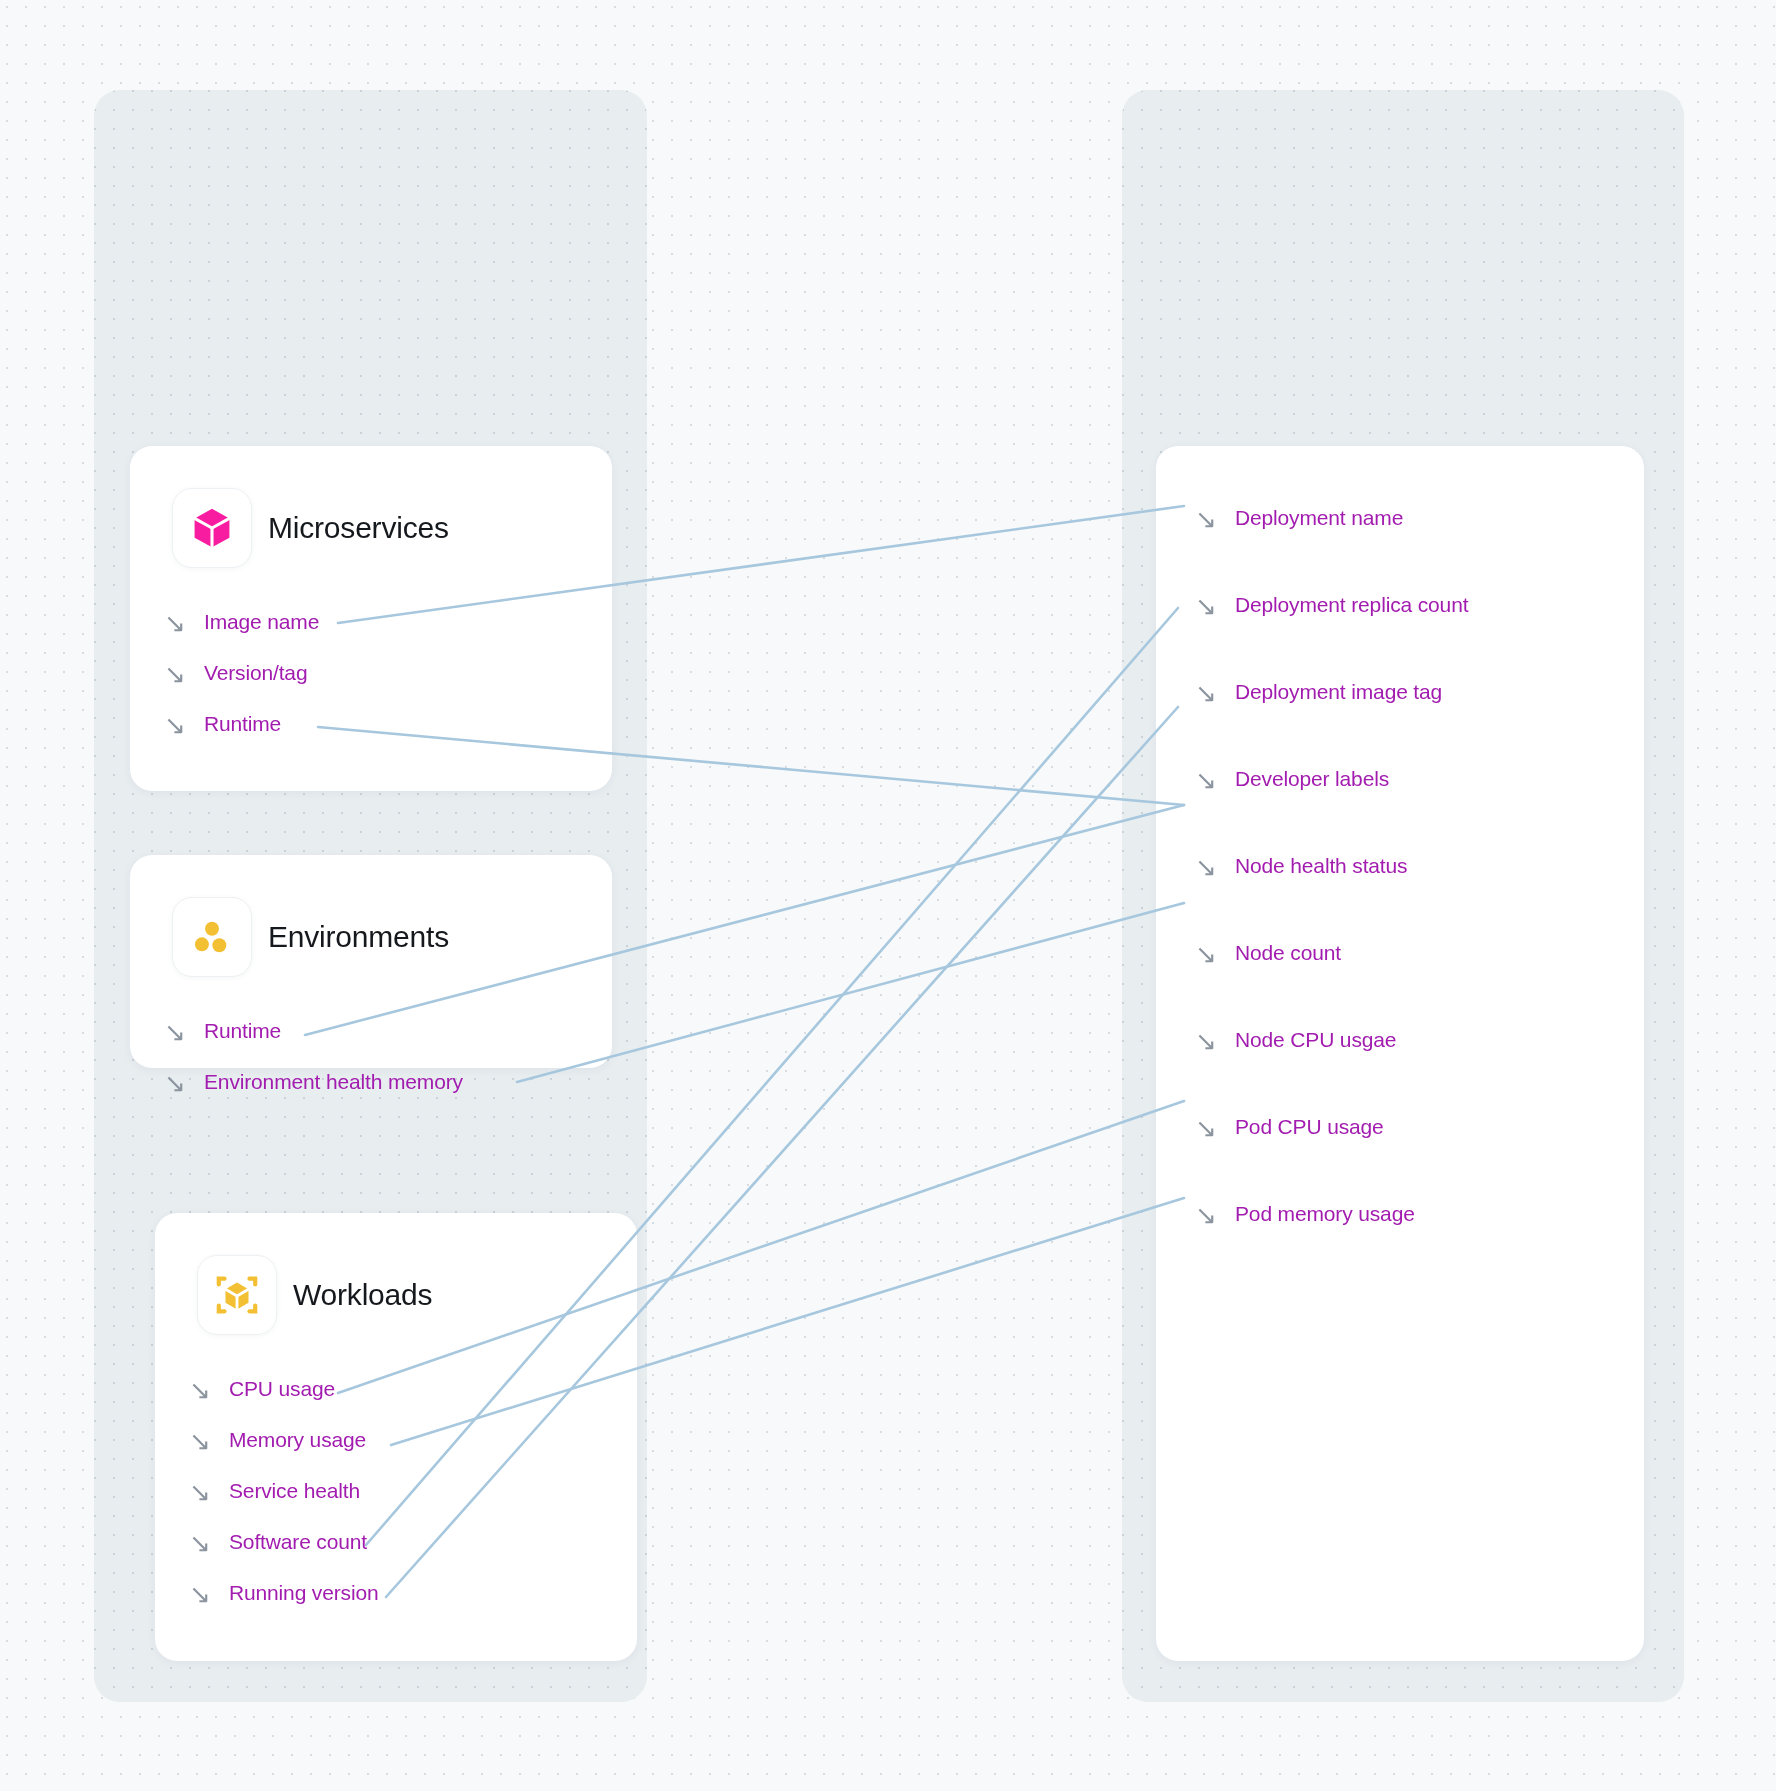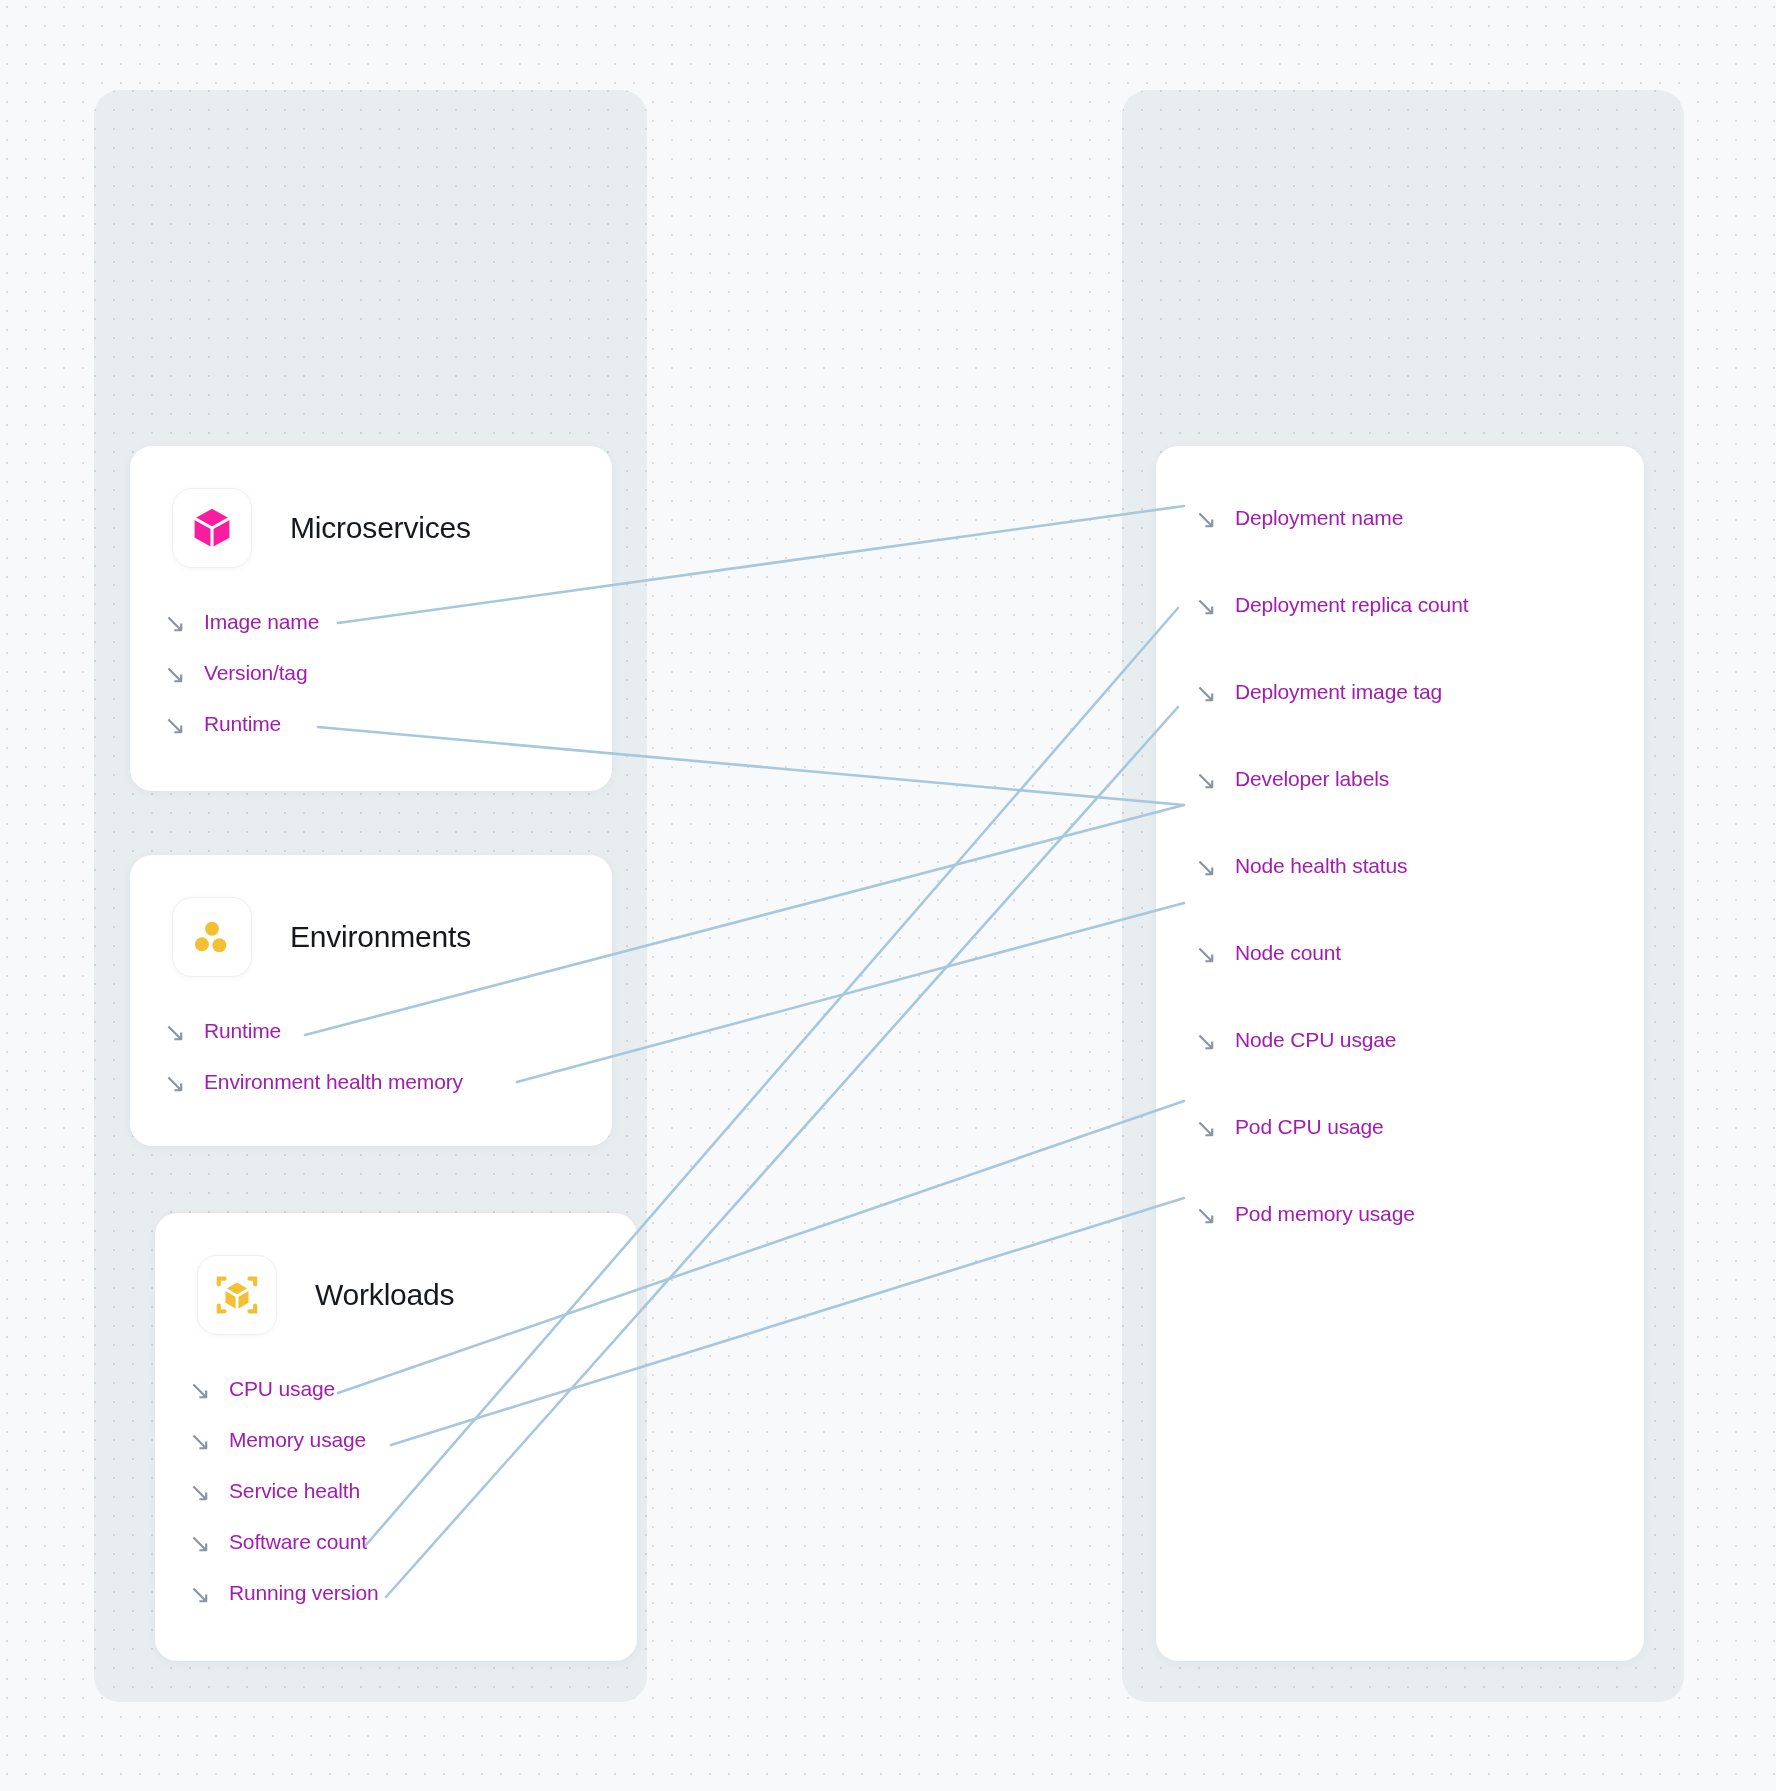--- a/index.html
+++ b/index.html
@@ -85,28 +85,28 @@
 
   
   .card {
     position: absolute;
     background: #ffffff;
     border-radius: 22px;
     box-shadow: 0 2px 10px rgba(30,50,70,0.055);
     z-index: 2;
   }
   .card-ms  { left: 130px; top: 446px;  width: 482px; height: 345px; }
-  .card-env { left: 130px; top: 855px;  width: 482px; height: 291px; }
+  .card-env { left: 130px; top: 855px;  width: 482px; height: 213px; }
   .card-wl  { left: 130px; top: 1213px; width: 482px; height: 448px; margin-left: 25px; }
   .card-exp { left: 1156px; top: 446px; width: 488px; height: 1215px; }
 
   .card-head {
     display: flex;
     align-items: center;
-    gap: 38px;
+    gap: 16px;
     padding: 42px 0 0 42px;
   }
   .card-icon {
     width: 80px; height: 80px;
     border-radius: 20px;
     background: #ffffff;
     border: 1.5px solid #eef1f4;
     box-shadow: 0 1px 5px rgba(30,50,70,0.05);
     display: flex;
     align-items: center;

